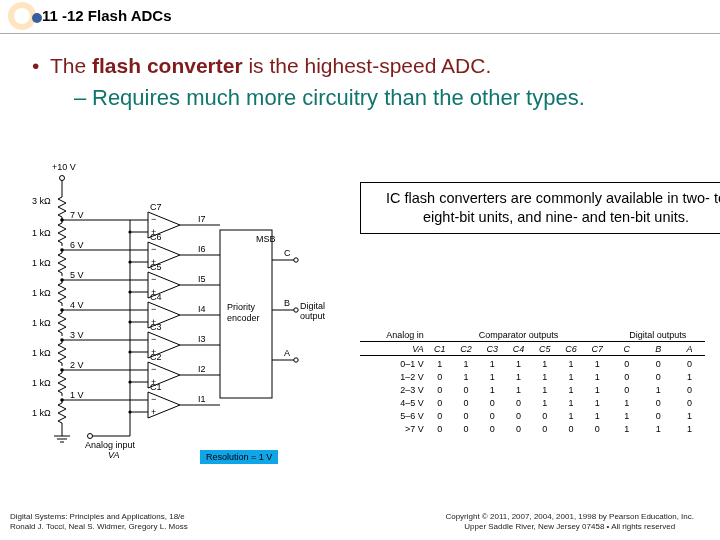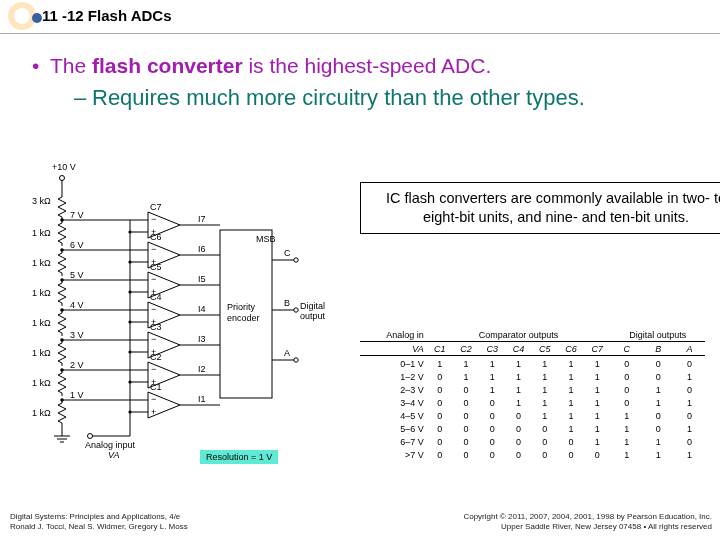--- a/index.html
+++ b/index.html
@@ -7,38 +7,38 @@
 
   
   .header { position: relative; height: 34px; border-bottom: 1px solid #aaa; padding-left: 8px; }
   .header-circles { position: absolute; left: 8px; top: 2px; }
   .c-outer { width:28px; height:28px; border:6px solid #f90; border-radius:50%; position:absolute; left:0; top:0; display:block; opacity:.25; }
   .bullet { width:10px; height:10px; background:#385E9D; border-radius:50%; position:absolute; left:24px; top:11px; }
   .title { position:absolute; left:42px; top:7px; font-size:15px; font-weight:bold; color:#000; }
 
   
   .content { padding: 18px 26px 0 50px; }
-  .b1 { font-size: 21px; color:#a21caf; line-height:1.3; position:relative; margin-bottom: 6px;}
+  .b1 { font-size: 21px; color:#7f1d1d; line-height:1.3; position:relative; margin-bottom: 6px;}
   .b1::before { content:"•"; position:absolute; left:-18px; top:0; }
   .b1 b { font-weight: bold; }
   .b2 { font-size: 22px; color:#0f766e; margin-left: 42px; position:relative; }
   .b2::before { content:"–"; position:absolute; left:-18px; top:0; }
 
   
   .infobox { position:absolute; left:360px; top:182px; width:392px; border:1px solid #000; padding:6px 10px; font-size:14.5px; text-align:center; line-height:1.3; }
 
   
   .footer { position:absolute; bottom:6px; left:0; right:0; height:34px; font-size:8px; color:#222; }
   .foot-left { position:absolute; left:10px; bottom:2px; line-height:1.25; }
-  .foot-right { position:absolute; right:8px; bottom:2px; text-align:right; line-height:1.25; }
+  .foot-right { position:absolute; right:26px; bottom:2px; text-align:center; line-height:1.25; }
 
   
   .circuit { position:absolute; left:30px; top:160px; width:310px; height:310px; font-size:9px; font-family: Arial,sans-serif; }
   .circuit svg text { font-size:9px; fill:#000; }
-  .resolution-box { position:absolute; left:170px; bottom:6px; background:#5eead4; padding:2px 6px; font-size:9px; }
+  .resolution-box { position:absolute; left:170px; bottom:6px; background:#0ea5e9; padding:2px 6px; font-size:9px; }
 
   
   .ttable { position:absolute; left:360px; top:328px; width:345px; font-size:9px; }
   .ttable table { border-collapse: collapse; width:100%; }
   .ttable th, .ttable td { padding:1.5px 3px; text-align:center; font-weight:normal; }
   .ttable .hdrrow th { border-bottom:1px solid #000; }
   .ttable .secrow th { border-bottom:1px solid #000; font-style:italic; }
   .ttable .group-left { text-align:right; padding-left:4px; }
   .ttable tbody tr:first-child td { padding-top:3px; }
 </style>
@@ -253,33 +253,20 @@
           <td>1</td>
           <td>1</td>
           <td>1</td>
           <td>1</td>
           <td>1</td>
           <td>0</td>
           <td>1</td>
           <td>0</td>
         </tr>
         <tr>
-          <td class="group-left">3–4 V</td>
-          <td>0</td>
-          <td>0</td>
-          <td>0</td>
-          <td>1</td>
-          <td>1</td>
-          <td>1</td>
-          <td>1</td>
-          <td>0</td>
-          <td>1</td>
-          <td>1</td>
-        </tr>
-        <tr>
           <td class="group-left">4–5 V</td>
           <td>0</td>
           <td>0</td>
           <td>0</td>
           <td>0</td>
           <td>1</td>
           <td>1</td>
           <td>1</td>
           <td>1</td>
           <td>0</td>
@@ -290,53 +277,40 @@
           <td>0</td>
           <td>0</td>
           <td>0</td>
           <td>0</td>
           <td>0</td>
           <td>1</td>
           <td>1</td>
           <td>1</td>
           <td>0</td>
           <td>1</td>
-        </tr>
-        <tr>
-          <td class="group-left">6–7 V</td>
-          <td>0</td>
-          <td>0</td>
-          <td>0</td>
-          <td>0</td>
-          <td>0</td>
-          <td>0</td>
-          <td>1</td>
-          <td>1</td>
-          <td>1</td>
-          <td>0</td>
         </tr>
         <tr>
           <td class="group-left">&gt;7 V</td>
           <td>0</td>
           <td>0</td>
           <td>0</td>
           <td>0</td>
           <td>0</td>
           <td>0</td>
           <td>0</td>
           <td>1</td>
           <td>1</td>
           <td>1</td>
         </tr>
       </tbody>
   </table>
 </div>
 
 <div class="footer">
   <div class="foot-left">
-    <div>Digital Systems: Principles and Applications, 4/e</div>
+    <div>Digital Systems: Principles and Applications, 18/e</div>
     <div>Ronald J. Tocci, Neal S. Widmer, Gregory L. Moss</div>
   </div>
   <div class="foot-right">
     <div>Copyright © 2011, 2007, 2004, 2001, 1998 by Pearson Education, Inc.</div>
     <div>Upper Saddle River, New Jersey 07458 • All rights reserved</div>
   </div>
 </div>
 
 </body></html>

